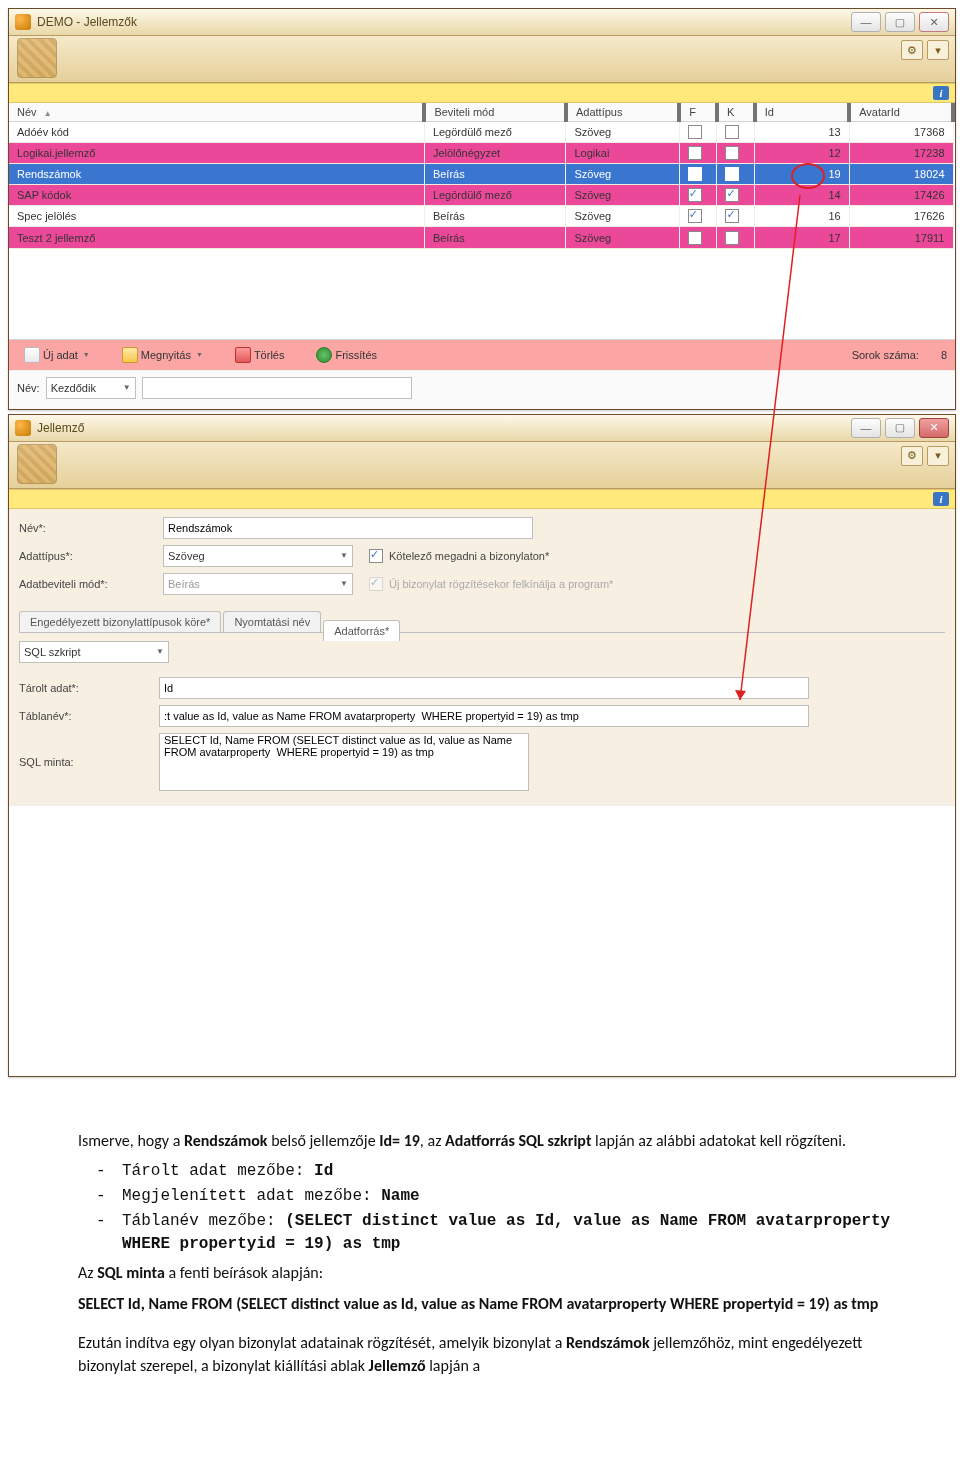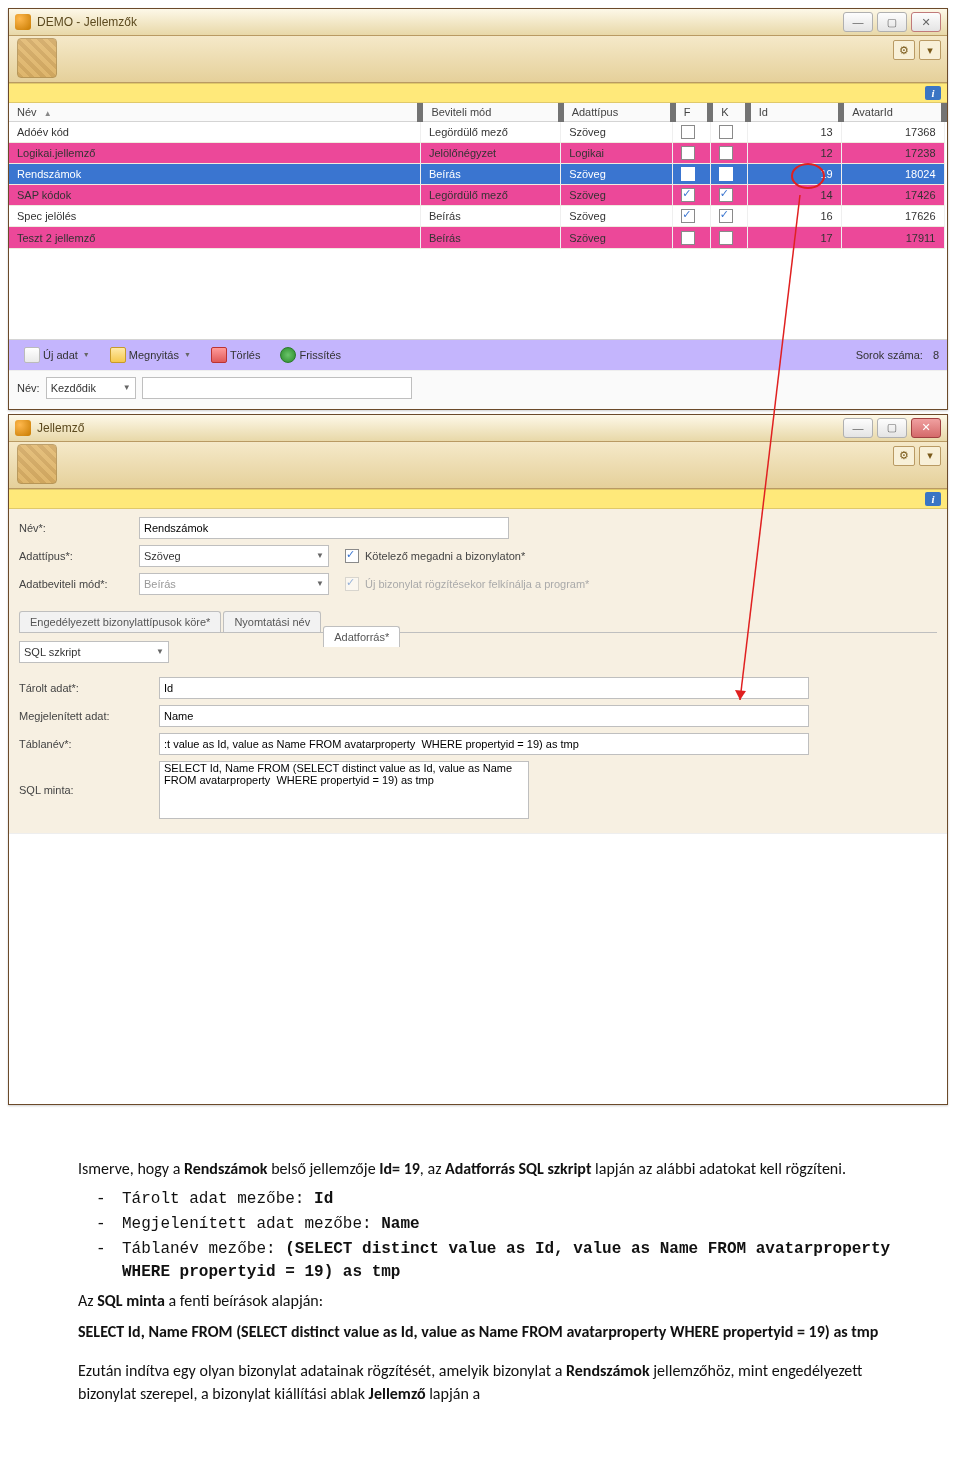--- a/index.html
+++ b/index.html
@@ -1,16 +1,16 @@
 <!DOCTYPE html>
 <html><head>
 <meta charset="utf-8">
 <style>
   body { margin: 0; font-family: Tahoma, Arial, sans-serif; font-size: 12px; background: #fff; color: #333; width: 960px; }
-  .page { padding: 8px 12px 20px 8px; }
+  .page { padding: 8px 4px 20px 8px; }
 
   
   .window { border: 1px solid #6b4a2a; background: #f7f0e2; margin-bottom: 4px; box-shadow: 0 1px 2px rgba(0,0,0,.2); }
   .titlebar { display: flex; align-items: center; height: 26px; padding: 0 6px;
     background: linear-gradient(#fdf8e8, #e8d8a8); border-bottom: 1px solid #b99a63; }
   .titlebar .app-icon { width:16px; height:16px; margin-right:6px; background: radial-gradient(circle at 30% 30%, #ffb84d, #c77a00); border-radius:3px; }
   .titlebar .title { flex:1; font-size: 12px; color:#5c4a1f; }
   .win-btns { display:flex; gap:4px; }
   .win-btn { width:28px; height:18px; border:1px solid #b0b0b0; border-radius:3px;
     background: linear-gradient(#fdfdfd,#e4e4e4); display:flex; align-items:center; justify-content:center;
@@ -32,34 +32,34 @@
     display:flex; justify-content:flex-end; align-items:center; padding-right:6px; }
   .info-i { width:16px; height:14px; background:#3a75c4; color:#fff; font-style:italic; font-family:Georgia,serif;
     font-weight:bold; text-align:center; border-radius:2px; font-size:11px; line-height:14px; }
 
   
   .panel { background:#fff; }
 
   
   table.grid { width:100%; border-collapse:collapse; font-size:11px; }
   .grid th { text-align:left; font-weight:normal; padding:3px 8px; background:#fafafa;
-    border-bottom:1px solid #d4d4d4; border-right:6px solid #737373; color:#444; }
+    border-bottom:1px solid #d4d4d4; border-right:4px solid #737373; color:#444; }
   .grid td { padding:3px 8px; border-bottom:1px solid #efebdf; border-right:1px solid #efefef; }
   .grid tr.sel td { background:#3a75d0; color:#fff; }
   .grid tr.alt td { background:#ec4899; }
   .num { text-align:right; }
   .chk { display:inline-block; width:12px; height:12px; border:1px solid #8a8a8a; background:#fff;
     position:relative; vertical-align:middle; }
   .chk.on::after { content:"✓"; position:absolute; top:-2px; left:0; font-size:11px; color:#3a75d0; }
   tr.sel .chk { border-color:#fff; }
   tr.sel .chk.on::after { color:#fff; }
   .sort-arrow { font-size:8px; color:#888; margin-left:4px; }
 
   
-  .toolbar { display:flex; align-items:center; gap:6px; padding:4px 8px; background:#c4b5fd;
+  .toolbar { display:flex; align-items:center; gap:18px; padding:4px 8px; background:#fca5a5;
     border-top:1px solid #d4d4d4; font-size:11px; }
   .toolbar .spacer { flex:1; }
   .tbtn { display:flex; align-items:center; gap:3px; padding:2px 6px; border:1px solid transparent;
     border-radius:3px; cursor:default; }
   .ticon { width:14px; height:14px; border-radius:2px; }
   .ticon.new { background: linear-gradient(#fff,#e9e9e9); border:1px solid #bbb; }
   .ticon.open { background: linear-gradient(#ffe9a8,#f5c84d); border:1px solid #c79a2a; }
   .ticon.del { background: linear-gradient(#ff9a9a,#e05a5a); border:1px solid #b33; }
   .ticon.refresh { background: radial-gradient(circle,#6ac46a,#2a8a2a); border:1px solid #2a7a2a; border-radius:50%; }
   .dd-caret { font-size:7px; color:#666; margin-left:2px; }
@@ -67,31 +67,31 @@
   .filterbar { display:flex; align-items:center; gap:6px; padding:6px 8px 10px 8px; background:#fafafa;
     border-top:1px solid #eee; font-size:11px; }
   .combo { display:inline-flex; align-items:center; border:1px solid #bfbfbf; background:#fff; height:20px;
     padding:0 4px; font-size:11px; min-width:80px; justify-content:space-between; }
   .combo .dd-caret { font-size:8px; }
   .txt { border:1px solid #bfbfbf; background:#fff; height:20px; padding:0 4px; font-size:11px; }
 
   
   .form { padding: 8px 10px 4px 10px; }
   .form-row { display:flex; align-items:center; margin-bottom:6px; }
-  .form-row label { width:120px; font-size:11px; color:#444; }
+  .form-row label { width:144px; font-size:11px; color:#444; }
   .form-row .txt, .form-row .combo { width: 360px; }
   .form-row .chkwrap { display:flex; align-items:center; gap:6px; margin-left:16px; font-size:11px; color:#444; }
   .form-row.disabled { color:#999; }
   .form-row.disabled .chk { border-color:#bbb; }
 
   
   .tabs { display:flex; border-bottom:1px solid #bfbfbf; margin: 6px 10px 0 10px; font-size:11px; }
   .tab { padding:4px 10px; border:1px solid #bfbfbf; border-bottom:none; background:#f2f2f2;
     margin-right:2px; border-radius:3px 3px 0 0; color:#555; cursor:default; }
-  .tab.active { background:#fff; position:relative; top:15px; }
+  .tab.active { background:#fff; position:relative; top:9px; }
 
   .tabpage { padding: 8px 10px; }
   .tabpage .form-row label { width: 140px; }
   .tabpage .txt.wide { width: 640px; }
   textarea.txt { height: 56px; width: 640px; font-family: inherit; resize:none; }
 
   
   .annot-circle { position:absolute; width:30px; height:22px; border:2px solid #e02020; border-radius:50%;
     pointer-events:none; }
 
@@ -306,24 +306,20 @@
         <span class="combo" style="width:140px">
           <span>SQL szkript</span>
           <span class="dd-caret">▼</span>
         </span>
       </div>
       <div style="height:8px"></div>
       <div class="form-row">
         <label>Tárolt adat*:</label>
         <input class="txt wide" value="Id" style="">
       </div>
-      <div class="form-row">
-        <label>Megjelenített adat:</label>
-        <input class="txt wide" value="Name" style="">
-      </div>
       <div class="form-row rel">
         <label>Táblanév*:</label>
         <input class="txt wide" value=":t value as Id, value as Name FROM avatarproperty  WHERE propertyid = 19) as tmp" style="">
       </div>
       <div class="form-row" style="align-items:center;">
         <label>SQL minta:</label>
         <textarea class="txt" style="">SELECT Id, Name FROM (SELECT distinct value as Id, value as Name FROM avatarproperty  WHERE propertyid = 19) as tmp</textarea>
       </div>
     </div>
 

